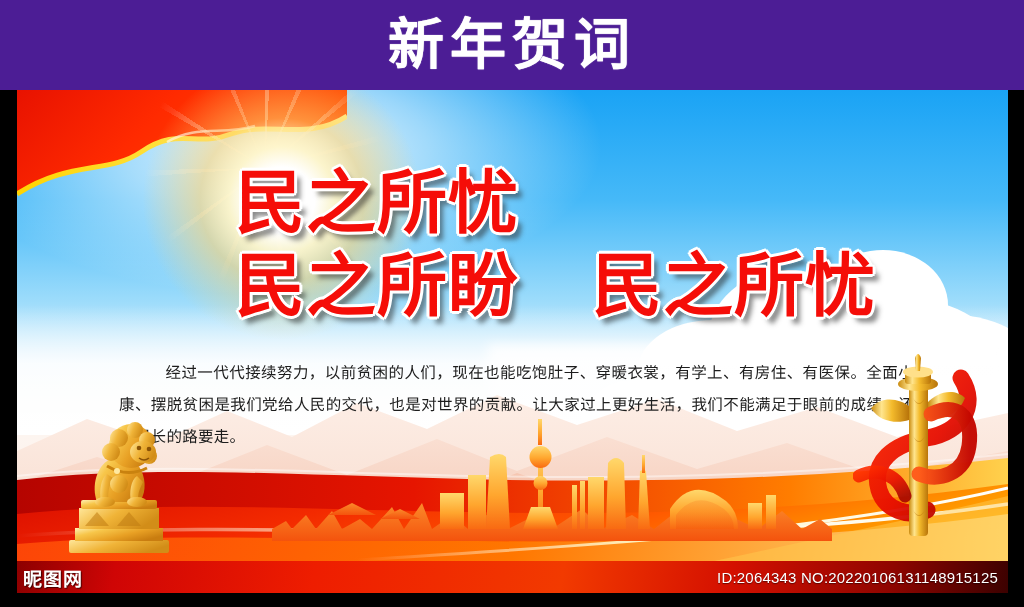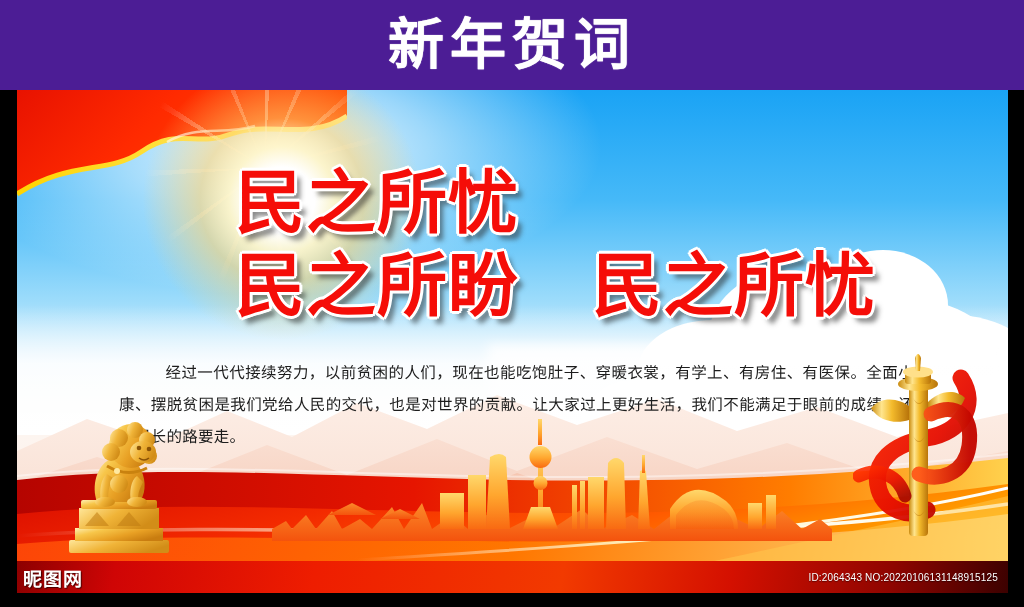--- a/index.html
+++ b/index.html
@@ -143,21 +143,21 @@
     color:#ffffff;font-size:19px;font-weight:bold;letter-spacing:1px;
     font-family:"DejaVu Sans","Liberation Sans",sans-serif;
     text-shadow:1px 1px 1px rgba(0,0,0,.6);
   }
   .wm-url{
     color:#ffffff;font-size:18px;font-weight:bold;
     font-family:"Liberation Sans",sans-serif;
     text-shadow:1px 1px 1px rgba(0,0,0,.55);
   }
   .idtext{
-    color:#ffffff;font-size:10px;padding-right:10px;letter-spacing:.2px;
+    color:#ffffff;font-size:15px;padding-right:10px;letter-spacing:.2px;
     font-family:"Liberation Sans",sans-serif;
     text-shadow:0 1px 1px rgba(0,0,0,.5);
   }
   .bottom-black{position:absolute;left:0;bottom:0;width:1024px;height:14px;background:#000;z-index:30;}
 </style>
 </head>
 <body>
 
 <div class="stage">
 

